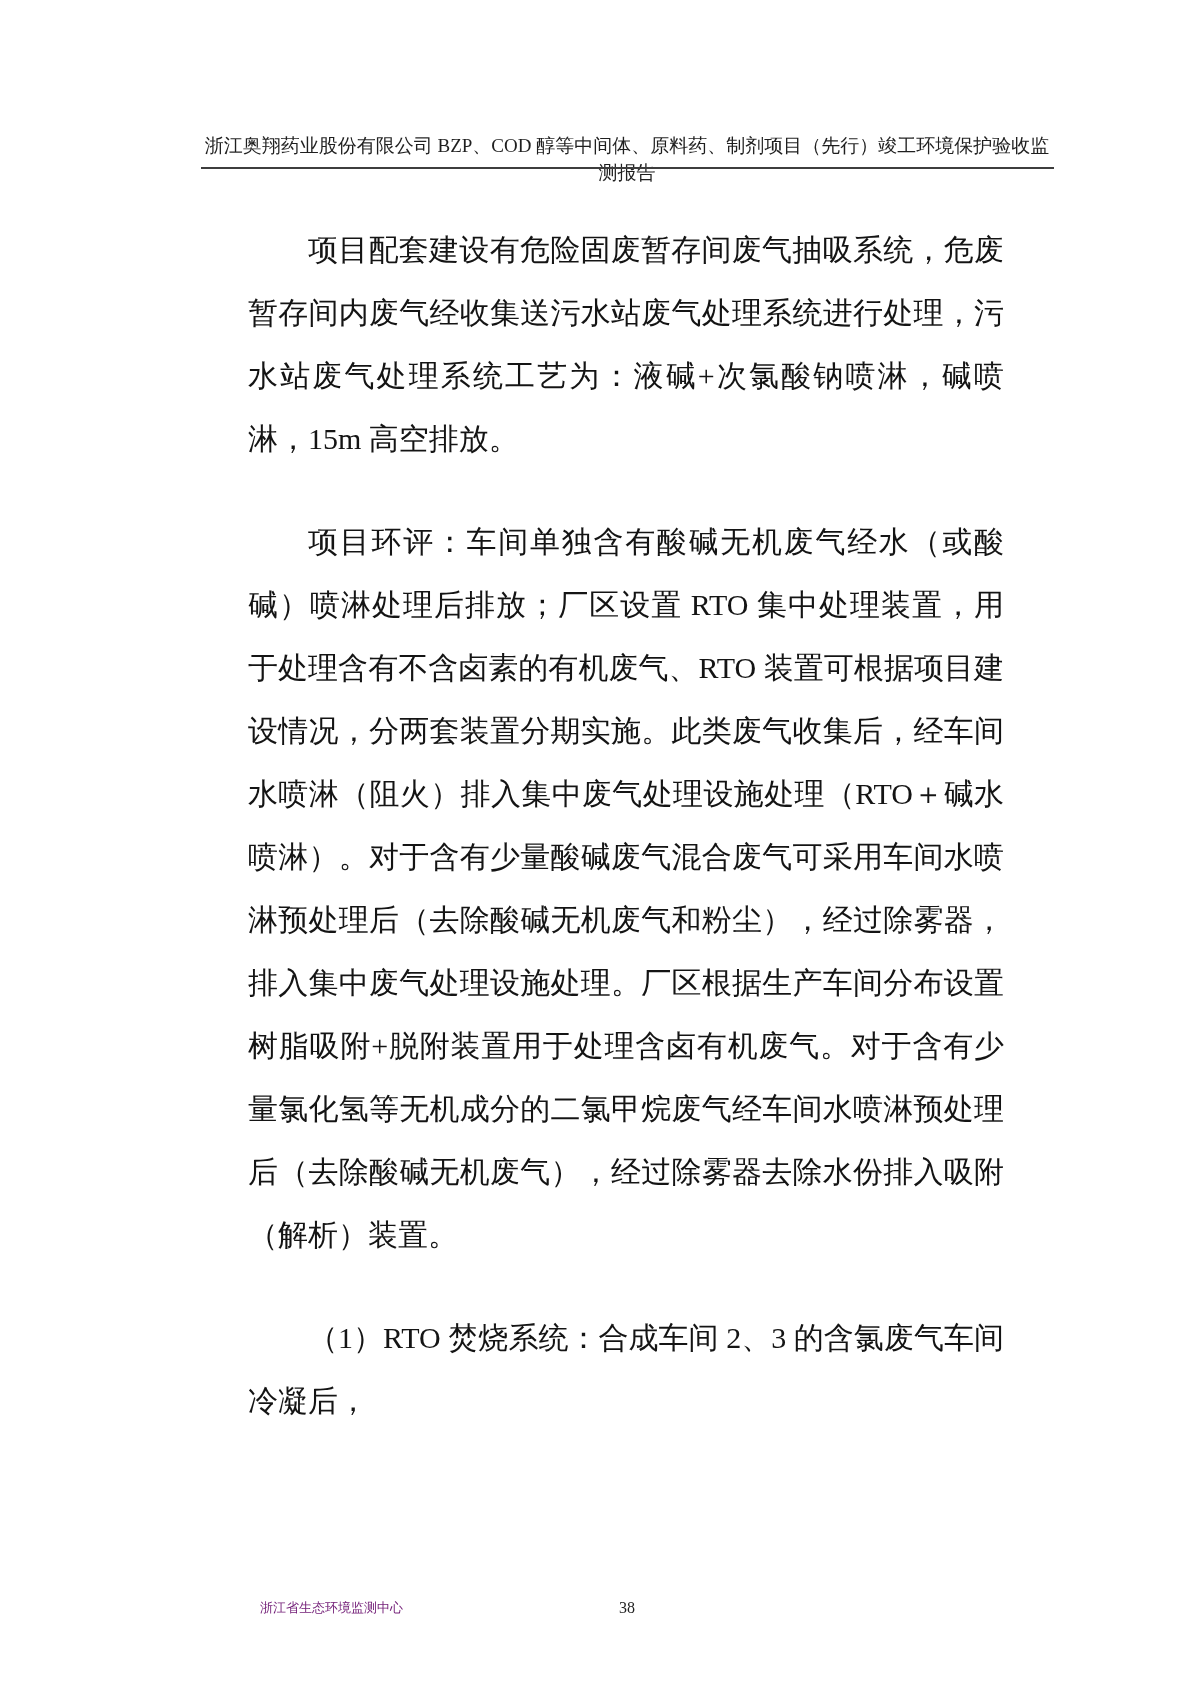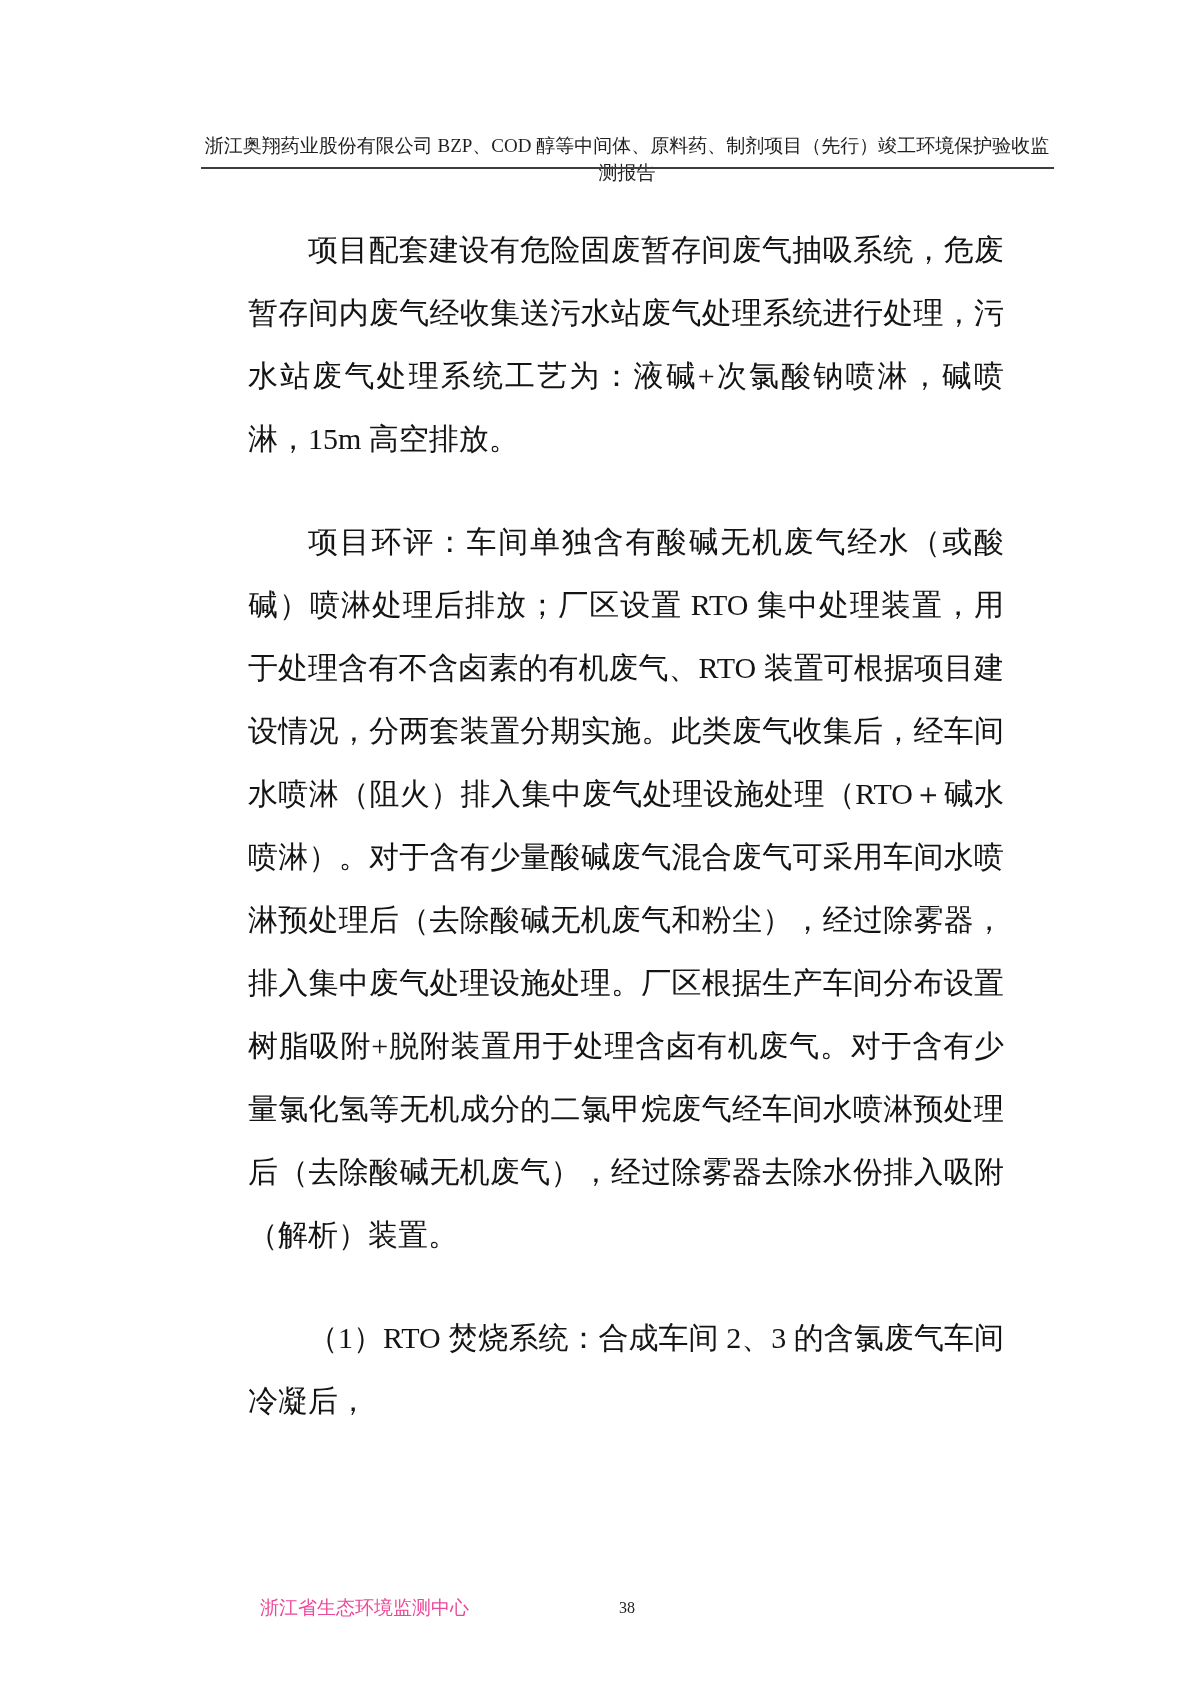--- a/index.html
+++ b/index.html
@@ -43,23 +43,23 @@
     color: #141414;
   }
   .document-body p {
     margin: 8px;
     text-indent: 2em;
   }
   .page-footer-org {
     position: absolute;
     top: 1548px;
     left: 212px;
-    font-size: 19px;
+    font-size: 13px;
     line-height: 24px;
-    color: #ec4899;
+    color: #701a75;
   }
   .page-footer-num {
     position: absolute;
     top: 1548px;
     left: 0;
     width: 1190px;
     text-align: center;
     font-size: 16px;
     line-height: 24px;
     color: #1f1f1f;

